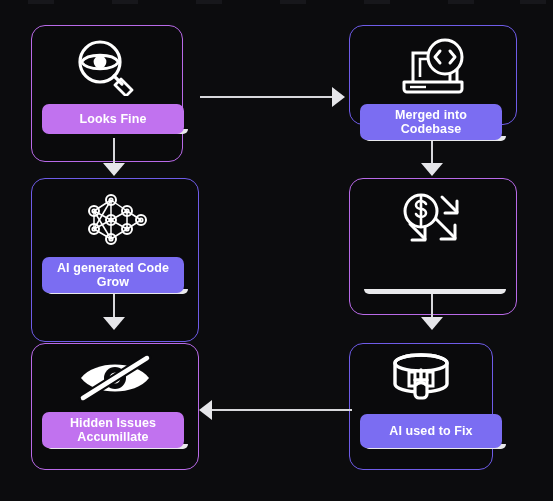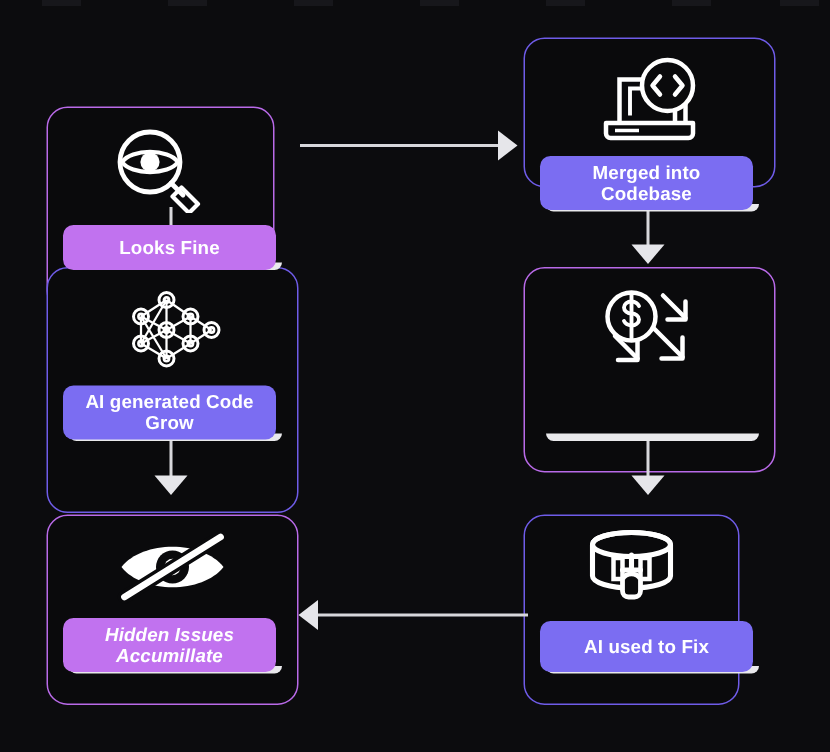--- a/index.html
+++ b/index.html
@@ -98,21 +98,21 @@
 
   <div class="vline" style="left:113px;top:290px;height:31px;"></div>
   <div class="arrow-d" style="left:103px;top:317px;"></div>
 
   <div class="vline" style="left:431px;top:290px;height:31px;"></div>
   <div class="arrow-d" style="left:421px;top:317px;"></div>
 
   <div class="hline" style="left:212px;top:409px;width:140px;"></div>
   <div class="arrow-l" style="left:199px;top:400px;"></div>
 
-  <div class="card purple" style="left:31px;top:25px;width:152px;height:137px;margin-top:46px;">
+  <div class="card purple" style="left:31px;top:25px;width:152px;height:137px;">
     <div class="icon-wrap" style="top:12px;height:58px;">
       <svg width="70" height="58" viewBox="0 0 70 58">
         <circle cx="28" cy="24" r="20" fill="none" stroke="#fff" stroke-width="3.2"></circle>
         <path d="M9.5 24 C15 15 41 15 46.5 24 C41 33 15 33 9.5 24 Z" fill="none" stroke="#fff" stroke-width="2.8"></path>
         <circle cx="28" cy="24" r="6.4" fill="#fff"></circle>
         <line x1="42" y1="38" x2="50" y2="46" stroke="#fff" stroke-width="3.2" stroke-linecap="round"></line>
         <path d="M49 41 L60 52 L54 58 L43 47 Z" fill="none" stroke="#fff" stroke-width="2.8" stroke-linejoin="round"></path>
       </svg>
     </div>
     <div class="pill-shadow" style="left:14px;top:103px;width:142px;"></div>
@@ -203,21 +203,21 @@
     <div class="icon-wrap" style="top:8px;height:52px;">
       <svg width="80" height="52" viewBox="0 0 80 52">
         <path d="M6 26 C20 8 60 8 74 26 C60 44 20 44 6 26 Z" fill="#fff"></path>
         <circle cx="40" cy="26" r="11" fill="#0a0a0c"></circle>
         <circle cx="40" cy="26" r="5.5" fill="#fff"></circle>
         <line x1="8" y1="46" x2="72" y2="6" stroke="#0a0a0c" stroke-width="9" stroke-linecap="round"></line>
         <line x1="8" y1="46" x2="72" y2="6" stroke="#fff" stroke-width="4.5" stroke-linecap="round"></line>
       </svg>
     </div>
     <div class="pill-shadow" style="left:14px;top:100px;width:142px;"></div>
-    <div class="pill violet" style="left:10px;top:68px;width:142px;height:36px;font-style:italic;">Hidden Issues Accumillate</div>
+    <div class="pill violet" style="left:10px;top:68px;width:142px;height:36px;">Hidden Issues Accumillate</div>
   </div>
 
   <div class="card blue" style="left:349px;top:343px;width:144px;height:127px;">
     <div class="icon-wrap" style="top:8px;height:52px;">
       <svg width="64" height="52" viewBox="0 0 64 52">
         <path d="M6 11 a26 8 0 0 1 52 0 v21 a26 8 0 0 1 -52 0 Z" fill="none" stroke="#fff" stroke-width="3.4" stroke-linejoin="round"></path>
         <ellipse cx="32" cy="11" rx="26" ry="8" fill="none" stroke="#fff" stroke-width="3.4"></ellipse>
         <path d="M20 20 h6 v14 h-6 Z" fill="none" stroke="#fff" stroke-width="3"></path>
         <path d="M38 20 h6 v14 h-6 Z" fill="none" stroke="#fff" stroke-width="3"></path>
         <path d="M26 28 h12" fill="none" stroke="#fff" stroke-width="3.4" stroke-linecap="round"></path>

